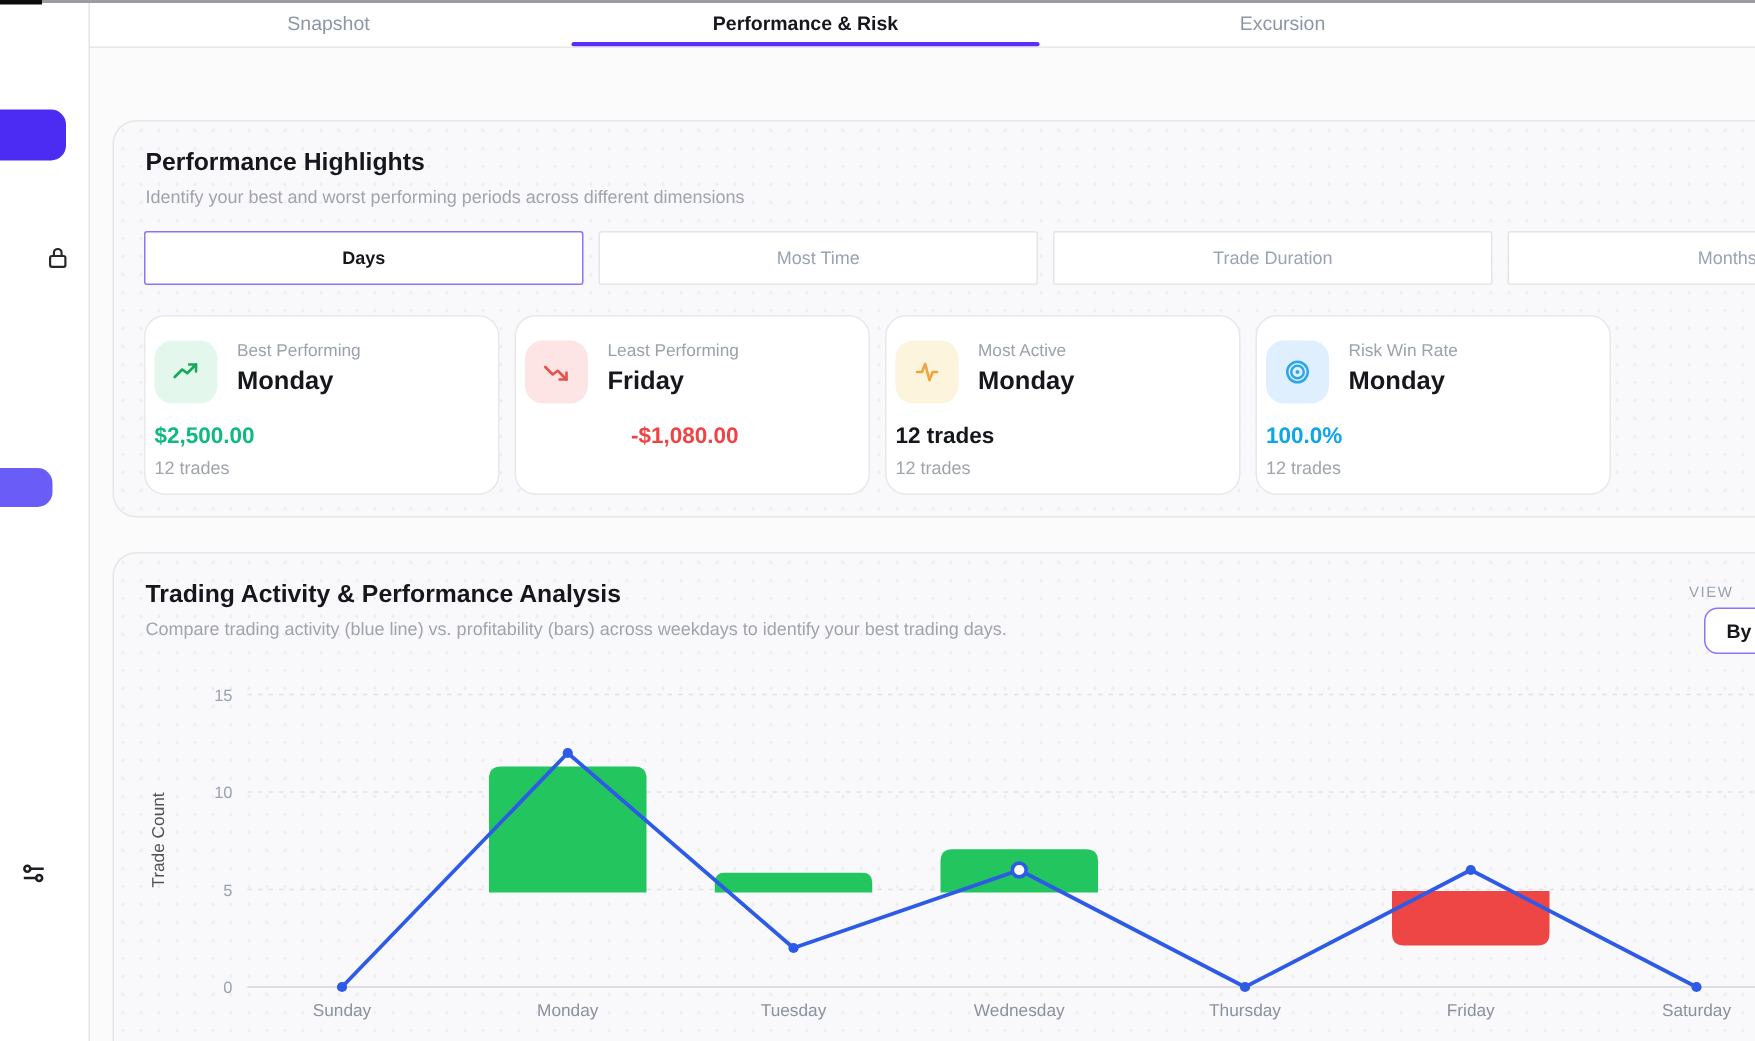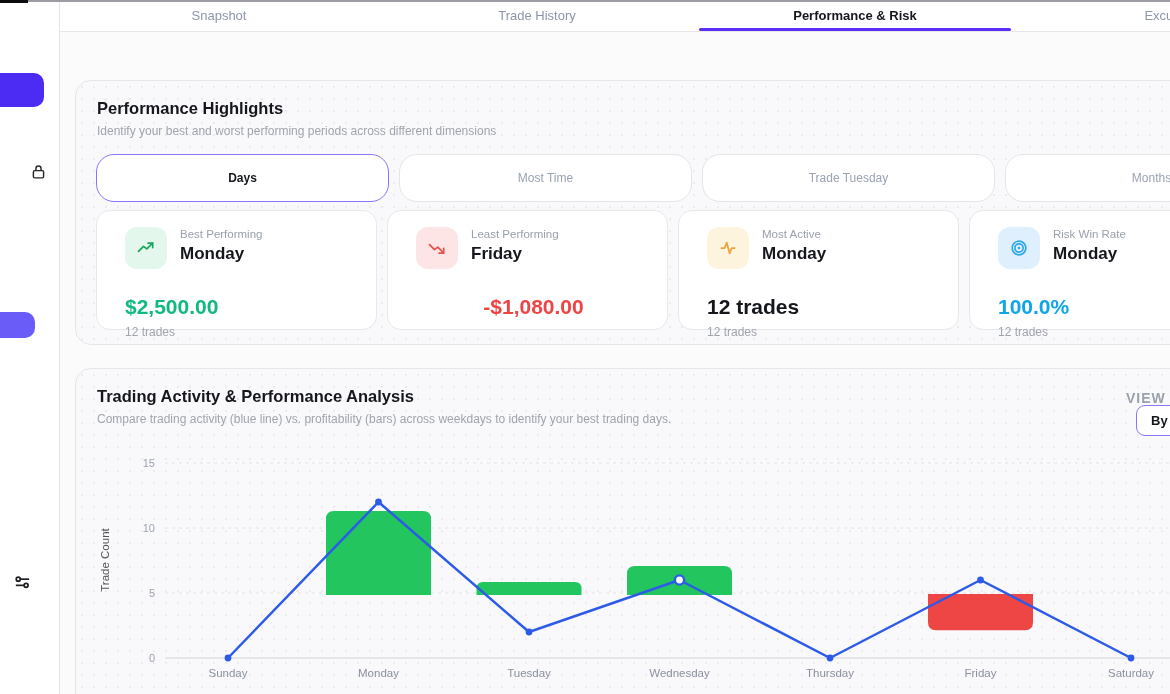--- a/index.html
+++ b/index.html
@@ -39,43 +39,43 @@
   .panel-highlights { top:80px; height:265px; }
   .panel-analysis  { top:368px; height:360px; }
 
   .panel h2 { font-size:16.5px; font-weight:bold; color:#15171c; }
   .panel .subtitle { font-size:12px; color:#a0a4ad; margin-top:6px; }
   .panel-pad { padding:18px 20px 0 21px; }
 
   
   .filters { position:absolute; left:20px; top:73px; display:flex; gap:10px; }
   .filter-btn {
-    width:293px; height:48px; background:#ffffff; border:1px solid #e5e5e8; border-radius:18px;
+    width:293px; height:36px; background:#ffffff; border:1px solid #e5e5e8; border-radius:2px;
     display:flex; align-items:center; justify-content:center;
     font-size:12px; color:#9aa3b2; cursor:pointer;
   }
   .filter-btn.active { border:1.5px solid #8b74f7; color:#15171c; font-weight:bold; }
 
   
   .stat-row { position:absolute; left:20px; top:129px; display:flex; gap:10px; }
-  .stat-card { width:281px; height:120px; background:#ffffff; border:1px solid #e8e8ea; border-radius:14px; padding:16px 16px 0 28px; }
+  .stat-card { width:237px; height:120px; background:#ffffff; border:1px solid #e8e8ea; border-radius:14px; padding:16px 16px 0 6px; }
   .stat-head { display:flex; align-items:flex-start; }
   .stat-icon { width:42px; height:42px; border-radius:12px; display:flex; align-items:center; justify-content:center; flex:0 0 42px; }
   .stat-icon.green  { background:#e3f7ec; }
   .stat-icon.red    { background:#fde5e5; }
   .stat-icon.yellow { background:#fdf4de; }
   .stat-icon.blue   { background:#e0effe; }
   .stat-meta { margin-left:13px; padding-top:1px; }
   .stat-label { font-size:11.5px; color:#9aa1ad; }
   .stat-period { font-size:17px; font-weight:bold; color:#15171c; margin-top:4px; }
-  .stat-value { font-size:21px; font-weight:bold; margin-top:26px; }
+  .stat-value { font-size:15px; font-weight:bold; margin-top:13px; }
   .stat-sub { font-size:12px; color:#a0a4ad; margin-top:6px; }
 
   
-  .view-label { position:absolute; left:1050px; top:21px; font-size:14px; font-weight:bold; letter-spacing:1px; color:#9aa1ad; }
+  .view-label { position:absolute; left:1050px; top:21px; font-size:10px; font-weight:normal; letter-spacing:1px; color:#9aa1ad; }
   .view-btn {
     position:absolute; left:1060px; top:36px; width:130px; height:31px;
     background:#ffffff; border:1.5px solid #8b74f7; border-radius:9px;
     font-size:13px; font-weight:bold; color:#15171c;
     display:flex; align-items:center; padding-left:14px; cursor:pointer;
   }
 
   
   .chart-svg { position:absolute; left:90px; top:440px; z-index:3; }
 </style>
@@ -99,35 +99,34 @@
       <line x1="7" y1="6.5" x2="17" y2="6.5"></line>
       <circle cx="5.5" cy="6.5" r="2.1"></circle>
       <line x1="3" y1="13" x2="12" y2="13"></line>
       <circle cx="13.8" cy="13" r="2.1"></circle>
     </svg>
   </div>
 </div>
 
 <div class="tabbar">
   <div class="tab">Snapshot</div>
-  <div class="tab">Trade History</div>
   <div class="tab active">Performance &amp; Risk</div>
   <div class="tab">Excursion</div>
 </div>
 
 <div class="panel panel-highlights">
   <div class="panel-pad">
     <h2>Performance Highlights</h2>
     <div class="subtitle">Identify your best and worst performing periods across different dimensions</div>
   </div>
 
   <div class="filters">
     <div class="filter-btn active">Days</div>
     <div class="filter-btn">Most Time</div>
-    <div class="filter-btn">Trade Tuesday</div>
+    <div class="filter-btn">Trade Duration</div>
     <div class="filter-btn">Months</div>
   </div>
 
   <div class="stat-row">
 
     <div class="stat-card">
       <div class="stat-head">
         <div class="stat-icon green">
           <svg width="20" height="20" viewBox="0 0 24 24" fill="none" stroke="#18a85c" stroke-width="2.1" stroke-linecap="round" stroke-linejoin="round">
             <polyline points="3,16 9,10 13,13 20,6"></polyline>

